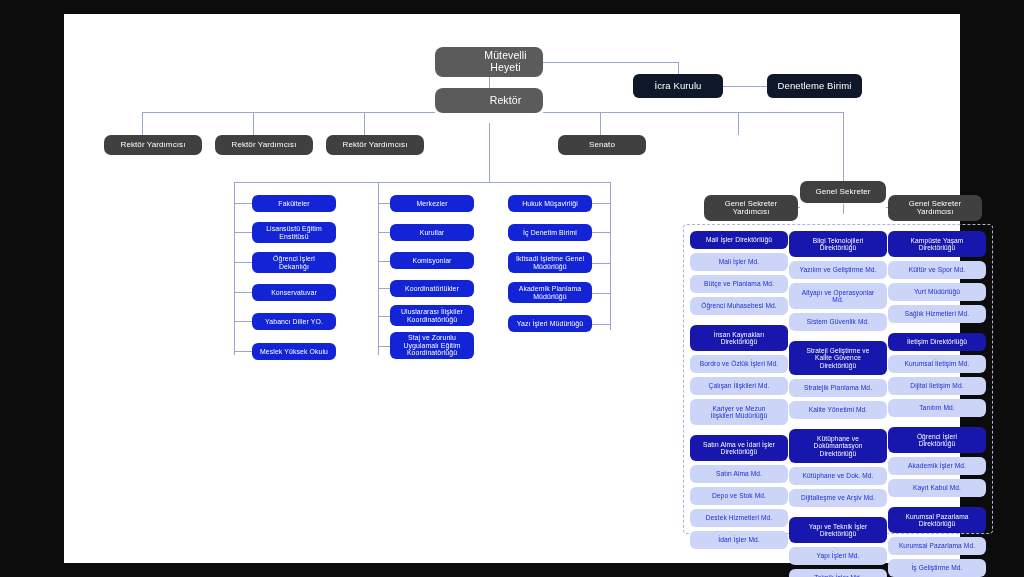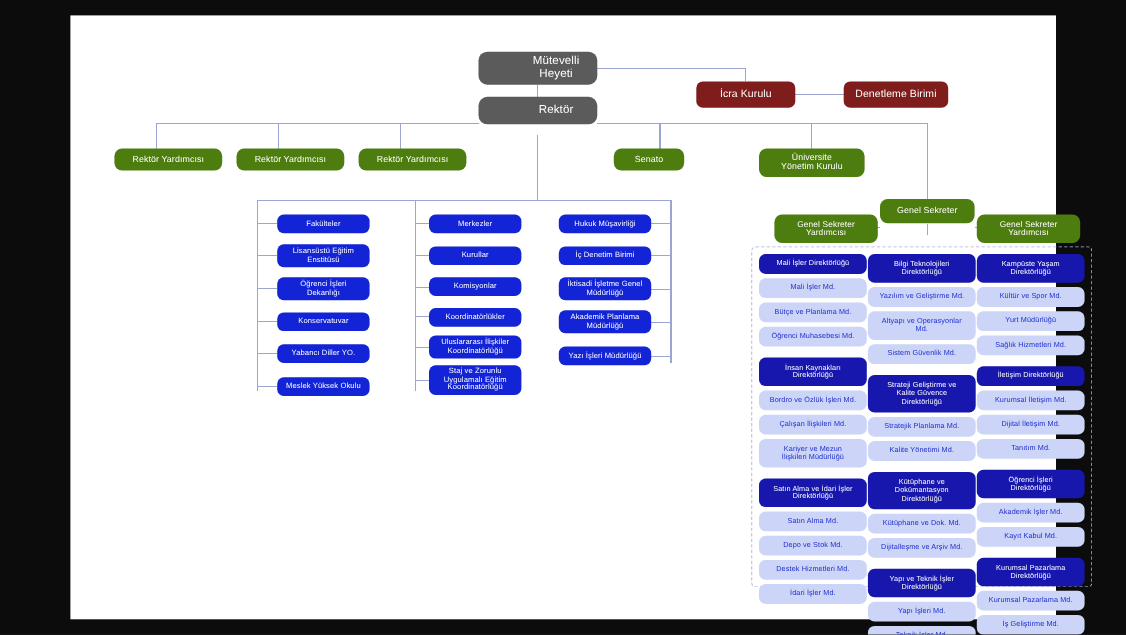--- a/index.html
+++ b/index.html
@@ -25,24 +25,24 @@
     border-radius:7px;
     line-height:1.12;
     padding:2px 3px;
     letter-spacing:.1px;
   }
   .gray{
     background:#5b5b5b;color:#ffffff;
     font-size:10.5px;border-radius:8px;padding-left:36px;
   }
   .blue{
-    background:#4d7c0f;color:#ffffff;font-size:8px;
+    background:#404040;color:#ffffff;font-size:8px;
   }
   .blue-top{
-    background:#7f1d1d;color:#ffffff;font-size:9.5px;border-radius:6px;
+    background:#0f172a;color:#ffffff;font-size:9.5px;border-radius:6px;
   }
   .dir{
     background:#1717ad;color:#ffffff;font-size:6.6px;border-radius:6px;
   }
   .sub{
     background:#ccd5f7;color:#1e2ecf;font-size:6.6px;border-radius:6px;
   }
   .leftbox{
     background:#1224d6;color:#ffffff;font-size:6.9px;border-radius:6px;
   }
@@ -118,24 +118,22 @@
   <div class="node blue-top" style="left:633px;top:74px;width:90px;height:24px;">İcra Kurulu</div>
 
   <div class="node blue-top" style="left:767px;top:74px;width:95px;height:24px;text-align:right;">Denetleme Birimi</div>
 
   <div class="node gray" style="left:435px;top:88px;width:108px;height:25px;">Rektör</div>
 
   <div class="node blue" style="left:104px;top:135px;width:98px;height:20px;">Rektör Yardımcısı</div>
   <div class="node blue" style="left:215px;top:135px;width:98px;height:20px;">Rektör Yardımcısı</div>
   <div class="node blue" style="left:326px;top:135px;width:98px;height:20px;">Rektör Yardımcısı</div>
 
-  <div class="node blue" style="left:558px;top:135px;width:64px;height:20px;">Senato</div>
-
-  <div class="node blue" style="left:690px;top:135px;width:96px;height:26px;white-space:pre-line;">Üniversite
-Yönetim Kurulu</div>
+  <div class="node blue" style="left:558px;top:135px;width:88px;height:20px;">Senato</div>
+
 
   <div class="node blue" style="left:800px;top:181px;width:86px;height:22px;font-size:8px;">Genel Sekreter</div>
 
   <div class="node blue" style="left:704px;top:195px;width:94px;height:26px;font-size:7.6px;white-space:pre-line;">Genel Sekreter
 Yardımcısı</div>
 
   <div class="node blue" style="left:888px;top:195px;width:94px;height:26px;font-size:7.6px;white-space:pre-line;">Genel Sekreter
 Yardımcısı</div>
 
   <div id="acad-col-1">

